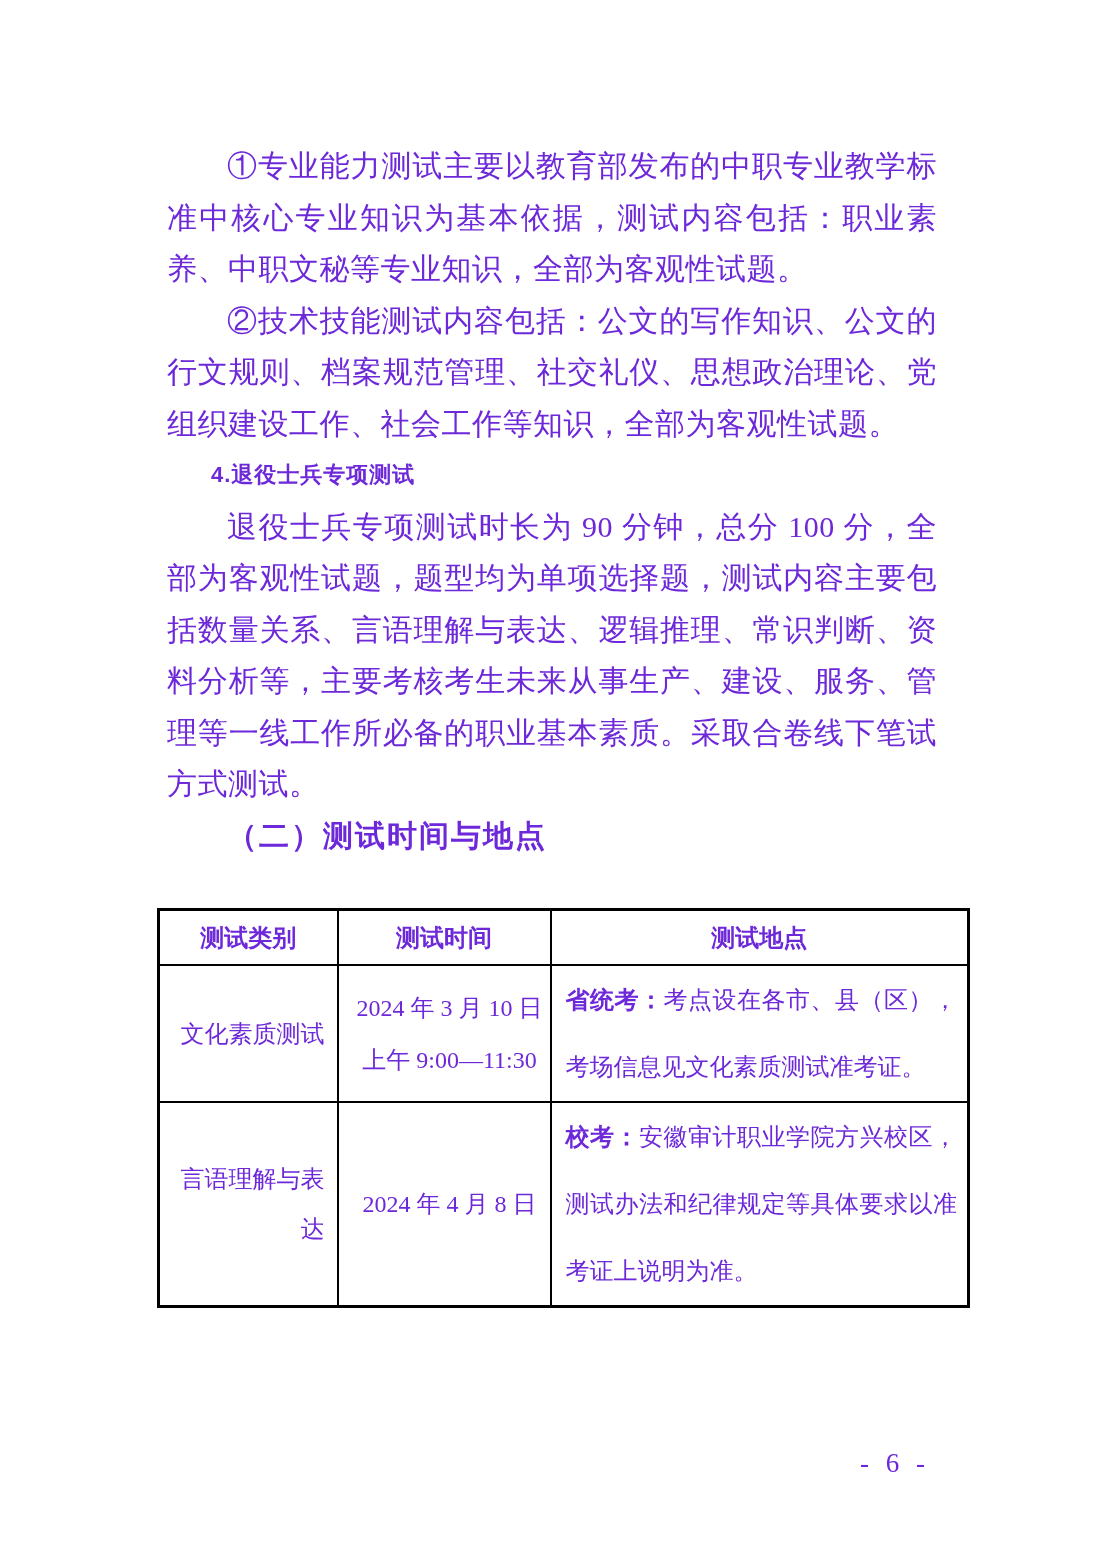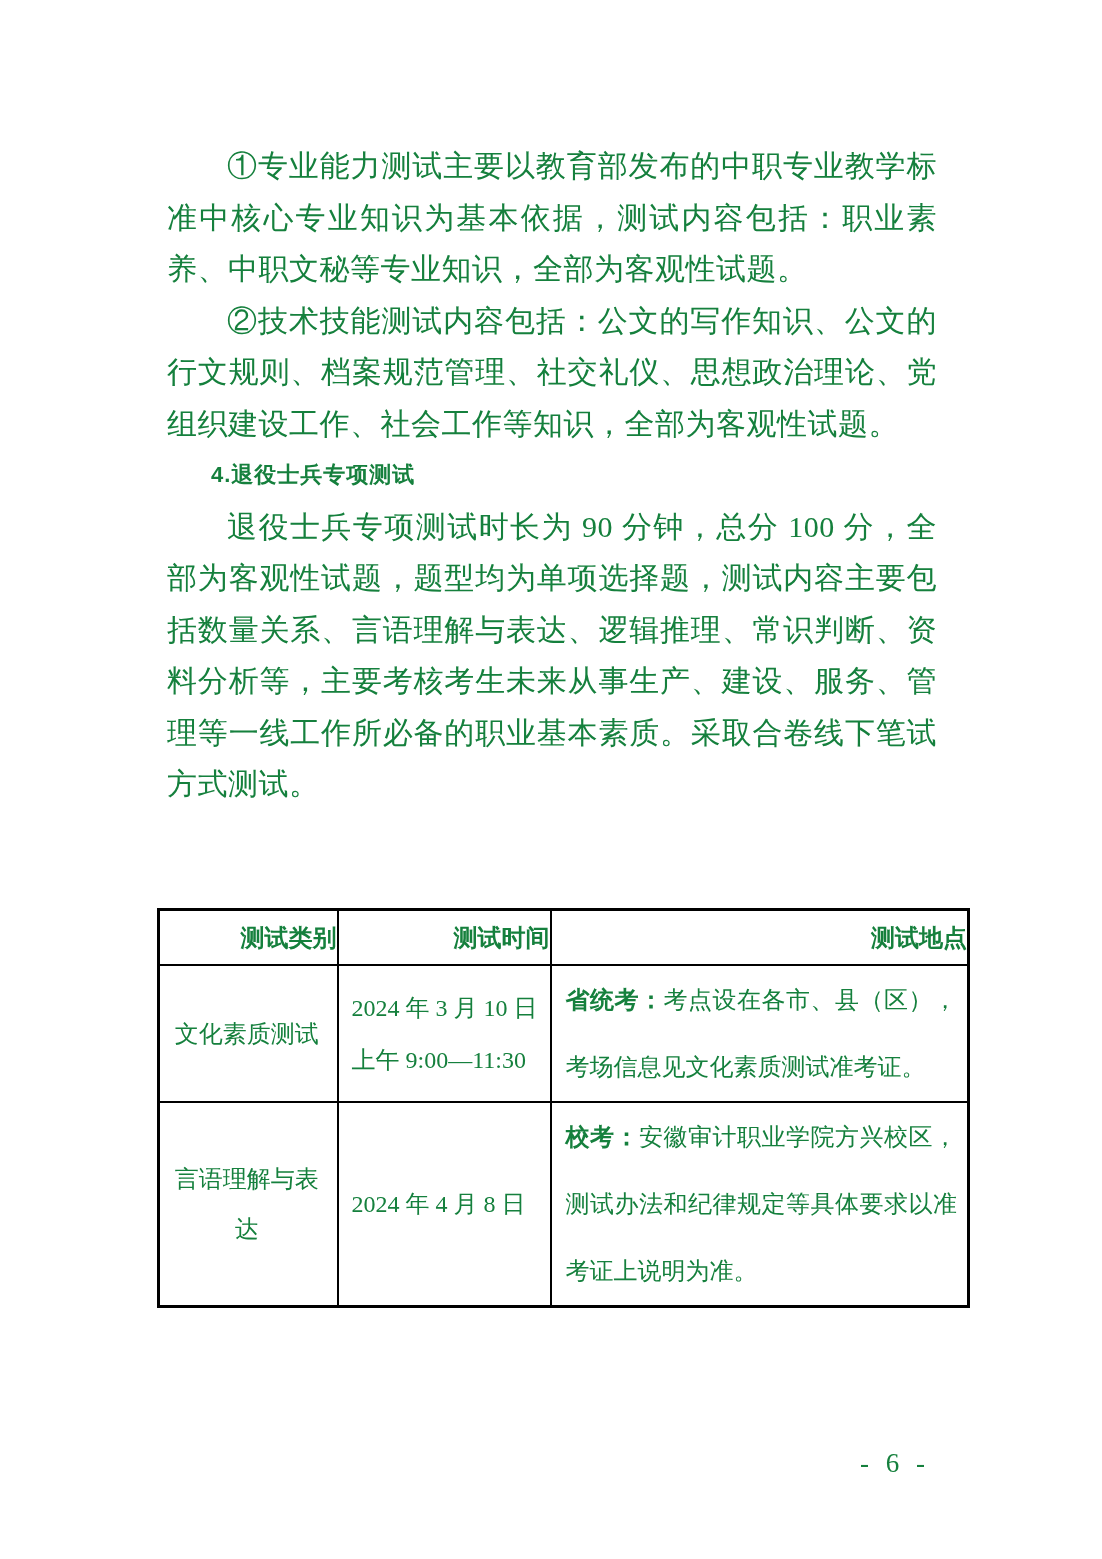--- a/index.html
+++ b/index.html
@@ -5,21 +5,21 @@
   html, body {
     margin: 0;
     padding: 0;
     background: #ffffff;
   }
   .page {
     position: relative;
     width: 1022px;
     height: 1559px;
     background: #ffffff;
-    color: #15803d;
+    color: #6d28d9;
     font-family: "Liberation Serif", "DejaVu Serif", serif;
     overflow: hidden;
   }
   .content {
     position: absolute;
     left: 167px;
     top: 140px;
     width: 770px;
   }
   .para {
@@ -58,34 +58,34 @@
   }
   .doc-table th, .doc-table td {
     border: 2px solid #000000;
     font-size: 24px;
     vertical-align: middle;
     overflow: hidden;
   }
   .doc-table th {
     font-weight: bold;
     font-family: "Liberation Sans", "DejaVu Sans", sans-serif;
-    text-align: right;
+    text-align: center;
     height: 53px;
     padding: 0;
   }
   .cell-category {
-    text-align: center;
+    text-align: right;
     padding: 0 12px 0 9px;
   }
   .cell-category .line { line-height: 50px; }
   .cell-time {
     text-align: left;
     padding: 0 2px 0 13px;
   }
-  .cell-time .line { line-height: 52px; }
+  .cell-time .line { line-height: 52px; text-align: center; }
   .cell-location {
     text-align: left;
     text-align: justify;
     padding: 0 10px 0 14px;
     line-height: 67px;
   }
   .loc-label {
     font-weight: bold;
     font-family: "Liberation Sans", "DejaVu Sans", sans-serif;
   }
@@ -104,20 +104,21 @@
 </head>
 <body>
 
 <div class="page">
 
   <div class="content">
     <p class="para">①专业能力测试主要以教育部发布的中职专业教学标准中核心专业知识为基本依据，测试内容包括：职业素养、中职文秘等专业知识，全部为客观性试题。</p>
     <p class="para">②技术技能测试内容包括：公文的写作知识、公文的行文规则、档案规范管理、社交礼仪、思想政治理论、党组织建设工作、社会工作等知识，全部为客观性试题。</p>
     <p class="heading-bold">4.退役士兵专项测试</p>
     <p class="para">退役士兵专项测试时长为 90 分钟，总分 100 分，全部为客观性试题，题型均为单项选择题，测试内容主要包括数量关系、言语理解与表达、逻辑推理、常识判断、资料分析等，主要考核考生未来从事生产、建设、服务、管理等一线工作所必备的职业基本素质。采取合卷线下笔试方式测试。</p>
+    <p class="heading-kai">（二）测试时间与地点</p>
   </div>
 
   <table class="doc-table">
     <colgroup>
       <col style="width:179px">
       <col style="width:213px">
       <col style="width:418px">
     </colgroup>
     <thead>
       <tr>

